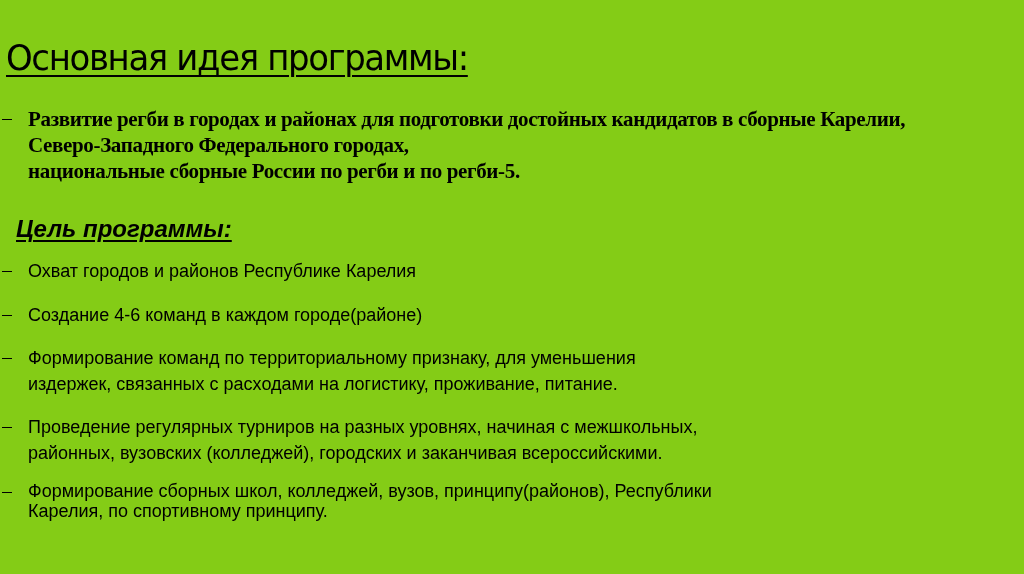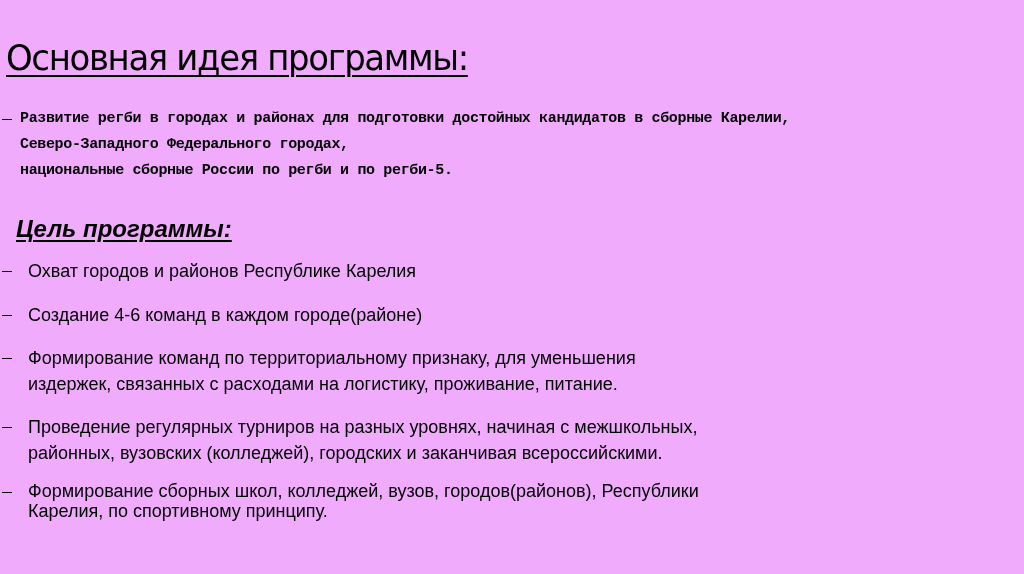--- a/index.html
+++ b/index.html
@@ -11,21 +11,21 @@
     width: 1024px;
     height: 574px;
     position: relative;
     overflow: hidden;
     color: #000000;
   }
   .slide {
     position: absolute;
     left: 0; top: 0;
     width: 1024px; height: 574px;
-    background: #f0abfc;
+    background: #84cc16;
   }
   .title {
     position: absolute;
     left: 6px;
     top: 34px;
     margin: 0;
     font-family: "DejaVu Sans", sans-serif;
     font-weight: normal;
     font-size: 35px;
     letter-spacing: -1.4px;
@@ -38,24 +38,24 @@
     white-space: nowrap;
   }
   .idea {
     position: absolute;
     left: 0;
     top: 106px;
     width: 1000px;
   }
   .idea-row {
     position: relative;
-    padding-left: 20px;
-    font-family: Liberation Mono, monospace;
+    padding-left: 28px;
+    font-family: Liberation Serif, serif;
     font-weight: bold;
-    font-size: 15px;
+    font-size: 21px;
     letter-spacing: -0.35px;
     line-height: 26px;
     white-space: nowrap;
   }
   .dash {
     position: absolute;
     left: 2px;
     width: 10px;
     height: 1px;
     background: #000;
@@ -136,18 +136,18 @@
       <span class="goal-line">Формирование команд по территориальному признаку, для уменьшения</span>
       <span class="goal-line">издержек, связанных с расходами на логистику, проживание, питание.</span>
     </div>
     <div class="goal g4">
       <span class="dash"></span>
       <span class="goal-line">Проведение регулярных турниров на разных уровнях, начиная с  межшкольных,</span>
       <span class="goal-line">районных, вузовских (колледжей), городских и заканчивая всероссийскими.</span>
     </div>
     <div class="goal g5">
       <span class="dash"></span>
-      <span class="goal-line">Формирование сборных школ,  колледжей, вузов, городов(районов), Республики</span>
+      <span class="goal-line">Формирование сборных школ,  колледжей, вузов, принципу(районов), Республики</span>
       <span class="goal-line">Карелия, по спортивному принципу.</span>
     </div>
   </div>
 
 </div>
 
 </body></html>

